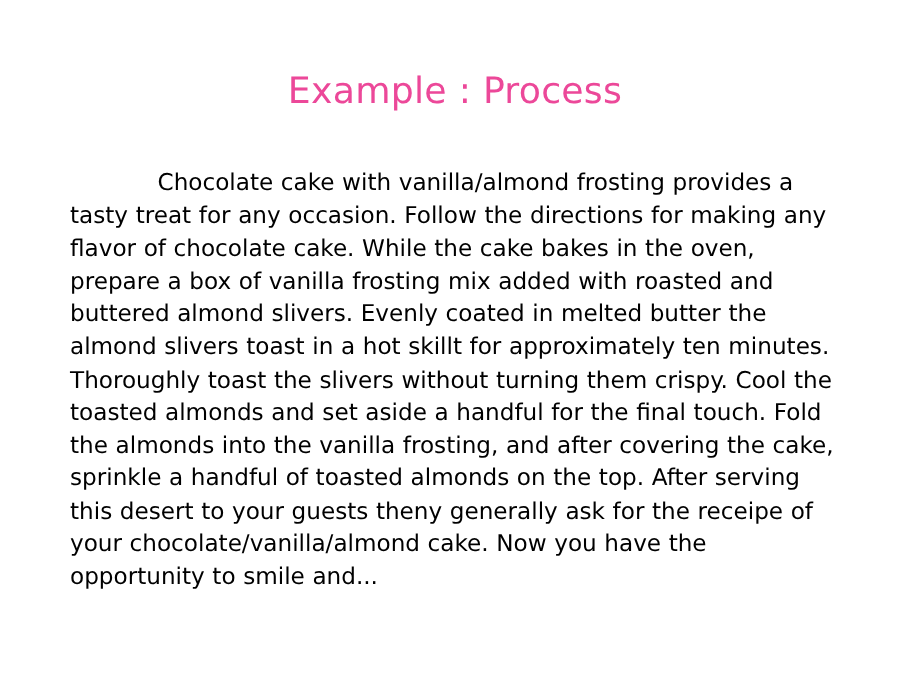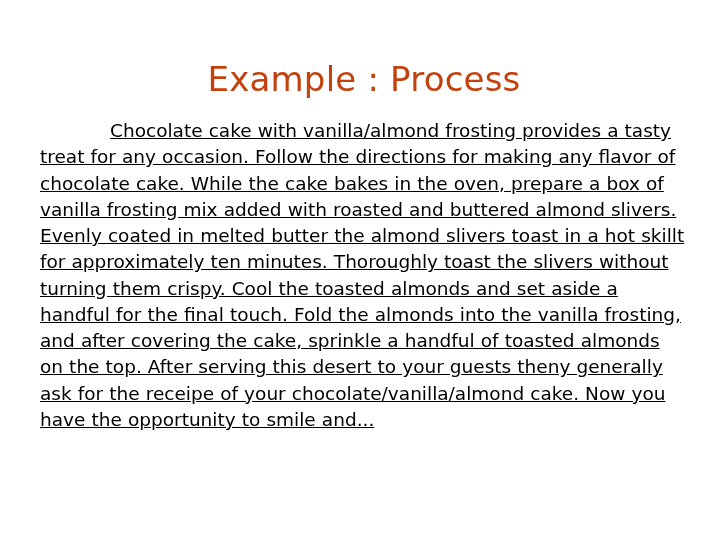--- a/index.html
+++ b/index.html
@@ -20,41 +20,40 @@
     height: 546px;
     box-sizing: border-box;
     background: #ffffff;
   }
   .slide-title {
     position: absolute;
     top: 36px;
     left: 0;
     width: 728px;
     text-align: center;
-    font-size: 34px;
+    font-size: 29px;
     font-weight: normal;
     line-height: 1.2;
     letter-spacing: 0.2px;
-    color: #c2410c;
+    color: #ec4899;
   }
   .slide-body {
     position: absolute;
     top: 118px;
     left: 40px;
     width: 648px;
     font-size: 18.5px;
     line-height: 1.42;
     text-align: left;
     color: #000000;
   }
   .slide-body p {
-    margin: 0;
+    margin: 16px;
     text-indent: 70px;
     word-spacing: 0.2px;
-    text-decoration: underline;
   }
 </style>
 </head>
 <body>
 
 <div class="slide">
 
   <h1 class="slide-title">Example : Process</h1>
 
   <div class="slide-body">

